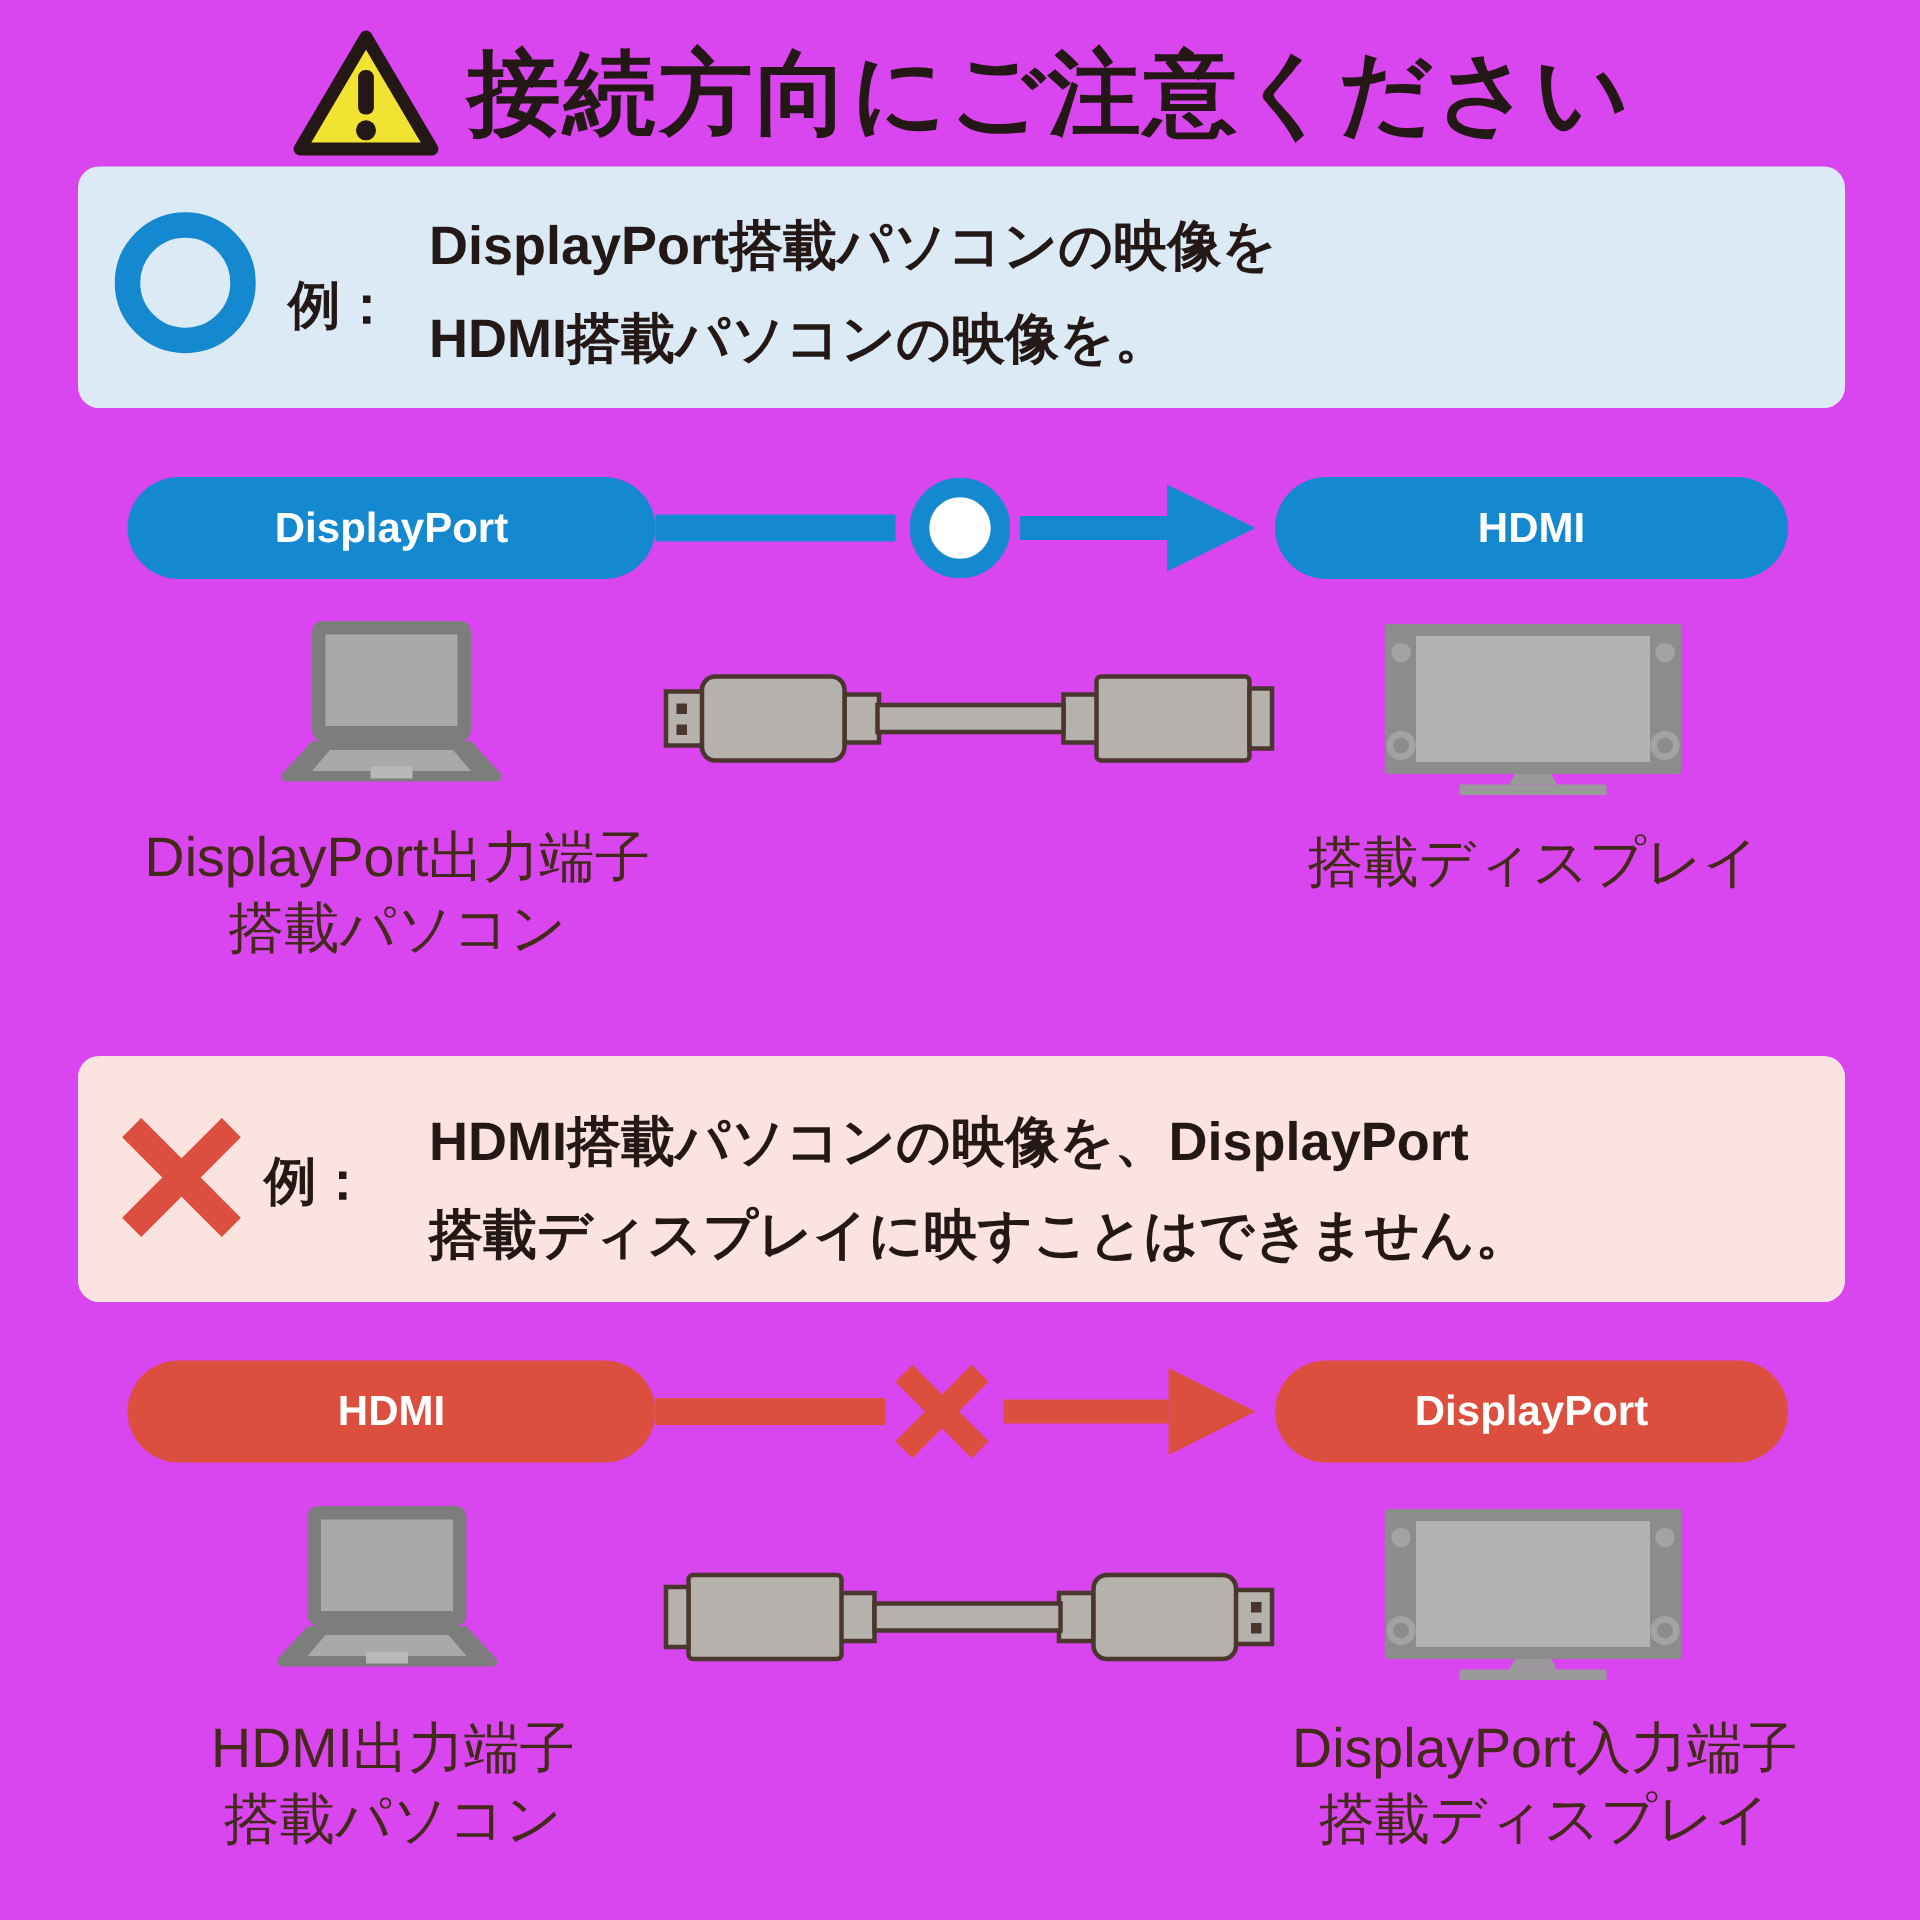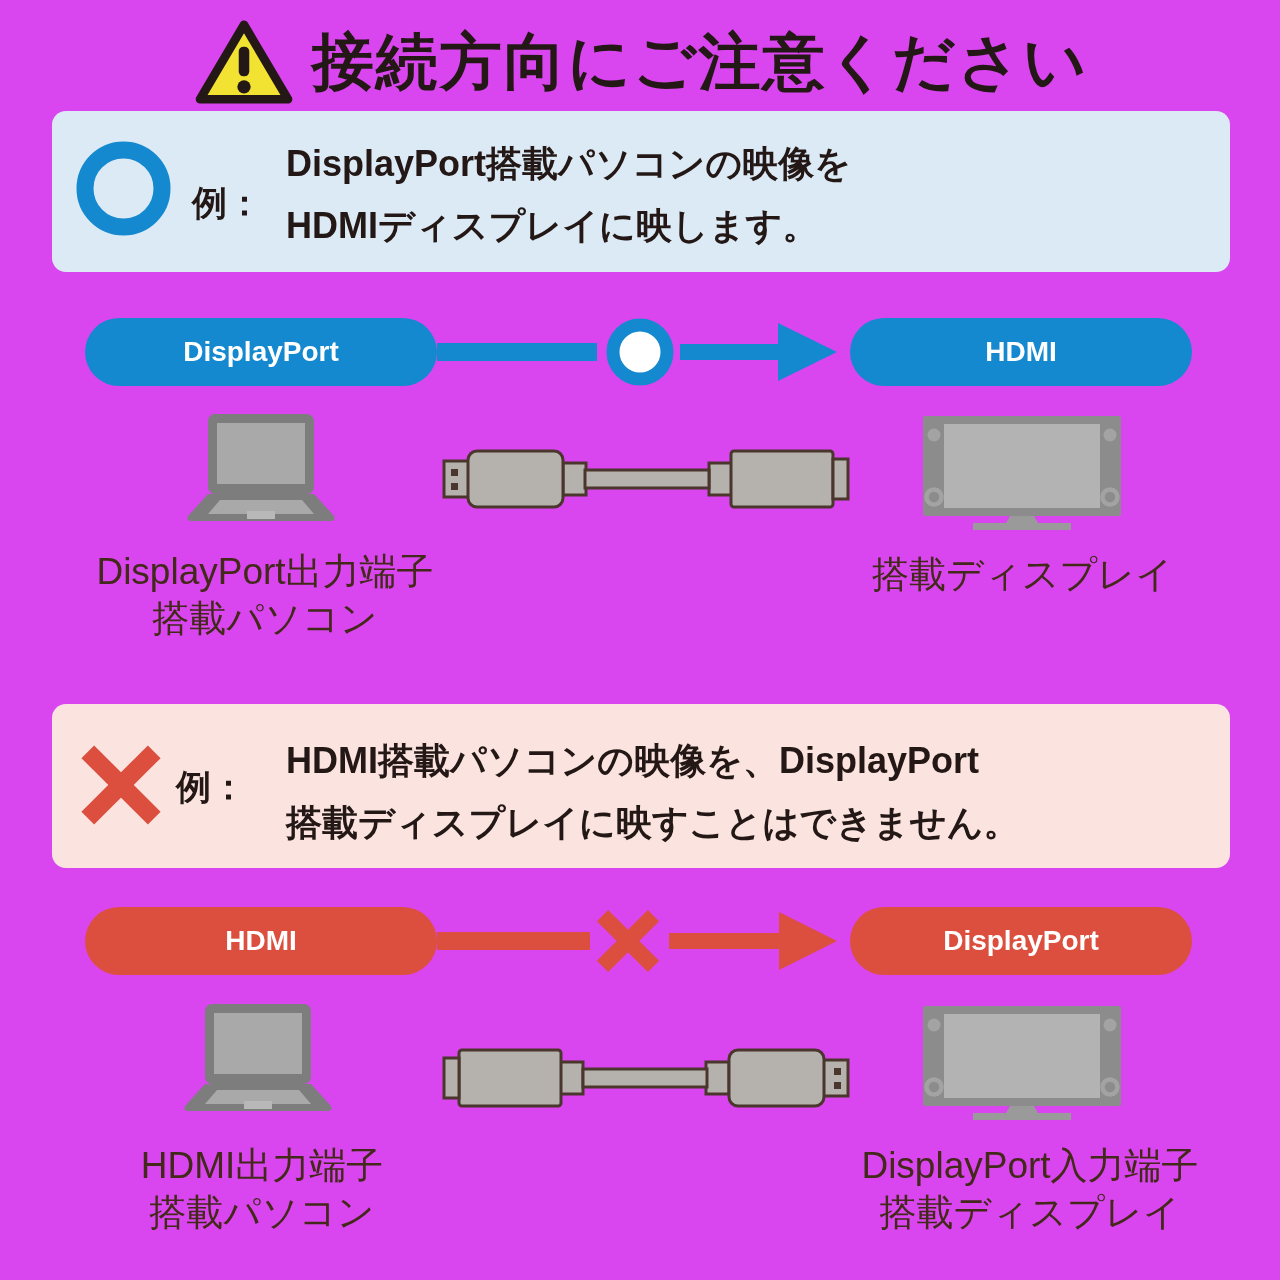--- a/index.html
+++ b/index.html
@@ -75,21 +75,21 @@
     <div class="title">接続方向にご注意ください</div>
   </div>
 
   <div class="ex-box good">
     <svg class="mark-svg" viewBox="0 0 95 95">
       <circle cx="47.5" cy="47.5" r="38.5" fill="none" class="s-blue" stroke-width="17"></circle>
     </svg>
     <div class="ex-label">例：</div>
     <div class="ex-text">
       <div>DisplayPort搭載パソコンの映像を</div>
-      <div>HDMIディスプレイに映します。</div>
+      <div>HDMI搭載パソコンの映像を。</div>
     </div>
   </div>
 
   <div class="flow-row good-flow">
     <div class="pill src">DisplayPort</div>
     <svg class="flow-mid" viewBox="0 0 410 68">
       <rect x="0" y="25" width="160" height="18" class="f-blue"></rect>
       <circle cx="203" cy="34" r="27" fill="#ffffff" class="s-blue" stroke-width="13"></circle>
       <rect x="243" y="26" width="98" height="16" class="f-blue"></rect>
       <polygon points="341,5 341,63 400,34" class="f-blue"></polygon>

